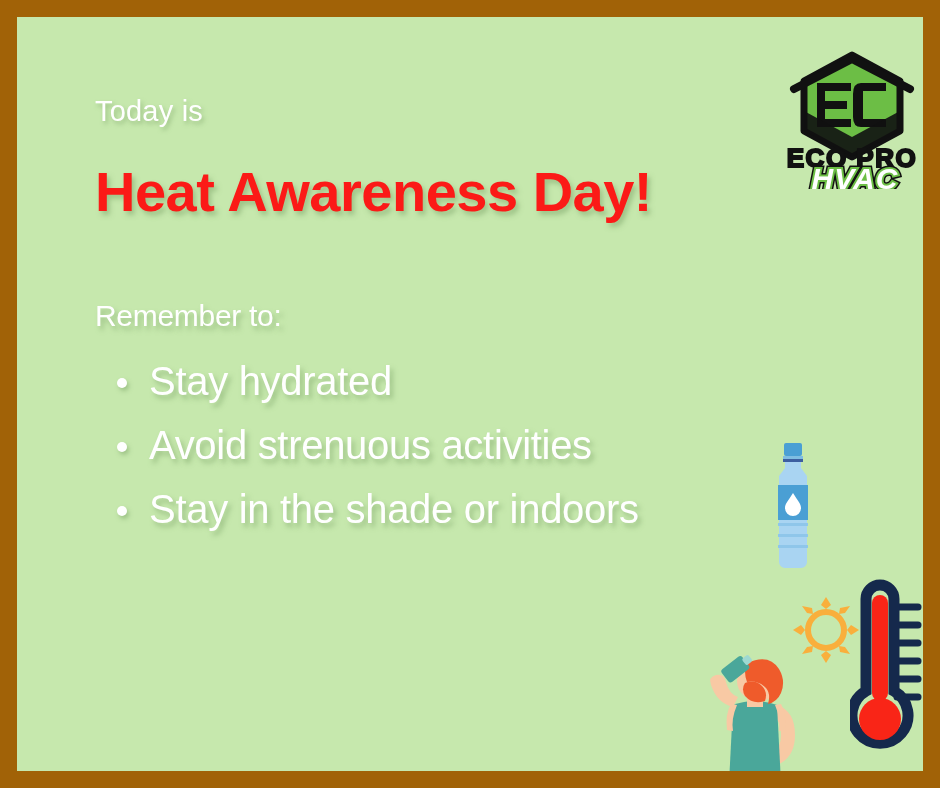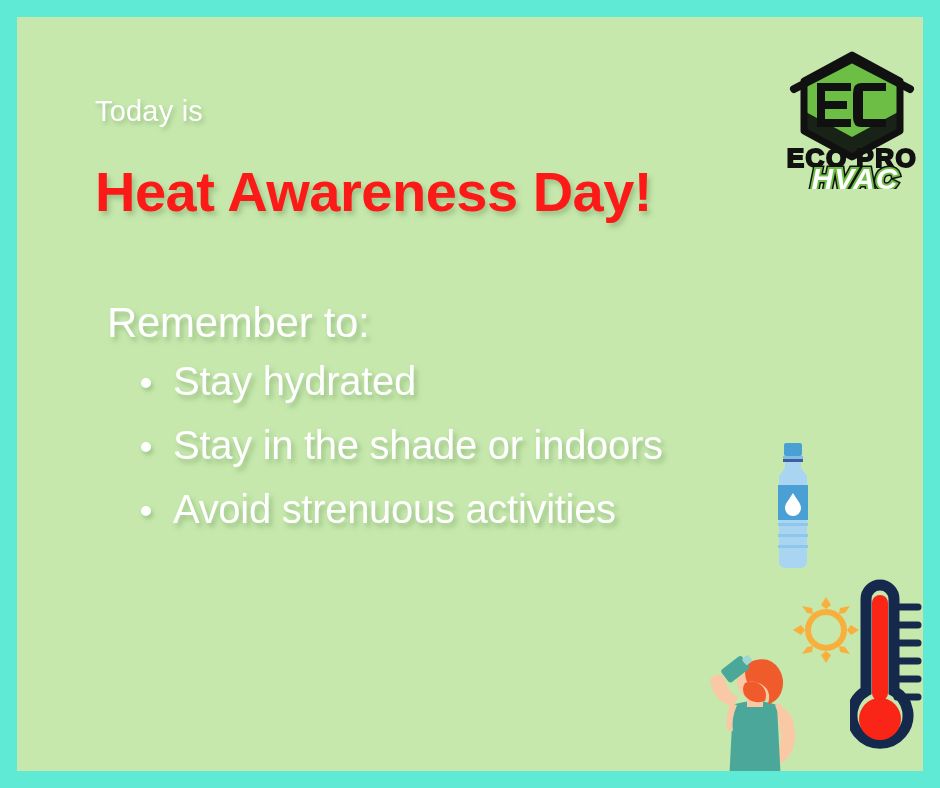--- a/index.html
+++ b/index.html
@@ -5,21 +5,21 @@
   html, body {
     margin: 0;
     padding: 0;
     background: #ffffff;
   }
   #poster {
     position: relative;
     width: 940px;
     height: 788px;
     box-sizing: border-box;
-    background: #5eead4;
+    background: #a16207;
     overflow: hidden;
     font-family: "Liberation Sans", sans-serif;
   }
   #canvas {
     position: absolute;
     left: 17px;
     top: 17px;
     width: 906px;
     height: 754px;
     background: #c6e8ad;
@@ -46,32 +46,32 @@
     font-weight: 600;
     color: #fb1a17;
     letter-spacing: -0.5px;
     text-shadow: 3px 4px 5px rgba(120,160,100,0.5);
     white-space: nowrap;
   }
 
   
   .remember {
     position: absolute;
-    left: 90px;
+    left: 78px;
     top: 282px;
-    font-size: 42px;
+    font-size: 30px;
     font-weight: 400;
     color: #ffffff;
     letter-spacing: -0.3px;
     text-shadow: 3px 4px 5px rgba(120,160,100,0.55);
     white-space: nowrap;
   }
   .bullet-list {
     position: absolute;
-    left: 120px;
+    left: 96px;
     top: 336px;
     width: 640px;
     margin: 0;
     padding: 0;
     list-style: none;
   }
   .bullet-item {
     position: relative;
     padding-left: 36px;
     margin-bottom: 8px;
@@ -116,22 +116,22 @@
   <div id="canvas">
 
     <div class="today-line">Today is</div>
 
     <div class="headline">Heat Awareness Day!</div>
 
     <div class="remember">Remember to:</div>
 
     <ul class="bullet-list">
       <li class="bullet-item">Stay hydrated</li>
+      <li class="bullet-item">Avoid strenuous activities</li>
       <li class="bullet-item">Stay in the shade or indoors</li>
-      <li class="bullet-item">Avoid strenuous activities</li>
     </ul>
 
     <svg id="logo" viewBox="0 0 166 140">
       <g>
 
         <polygon points="83,6 131,32 131,82 83,108 35,82 35,32" fill="#6cbe45" stroke="#111111" stroke-width="7" stroke-linejoin="round"></polygon>
 
         <polyline points="25,40 83,10 141,40" fill="none" stroke="#111111" stroke-width="8" stroke-linejoin="round" stroke-linecap="round"></polyline>
 
         <rect x="48" y="34" width="34" height="8" fill="#111111"></rect>

